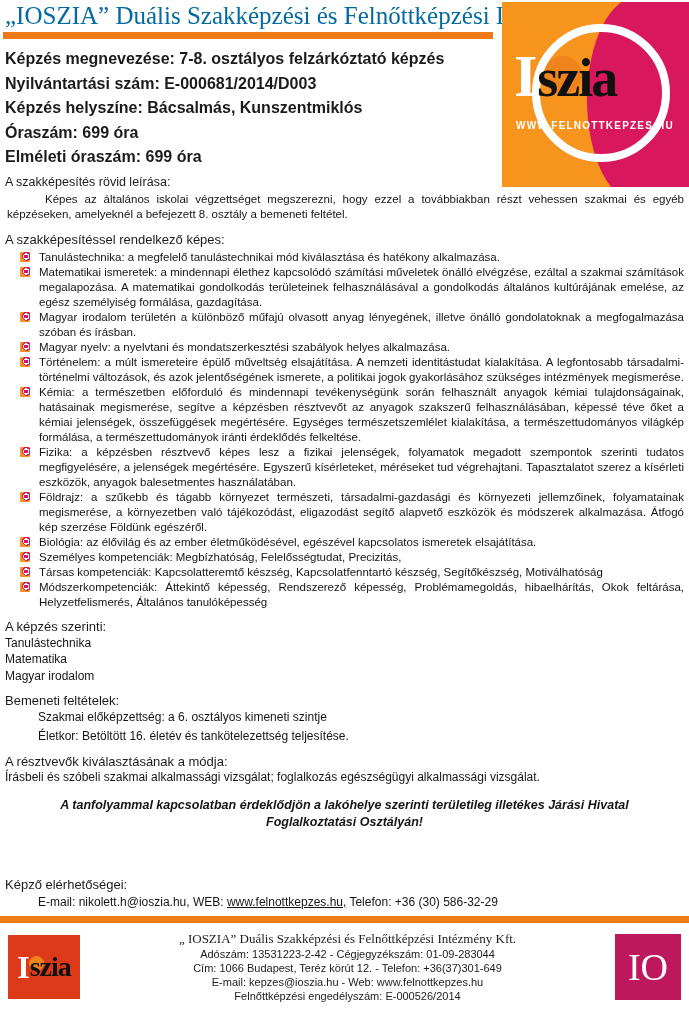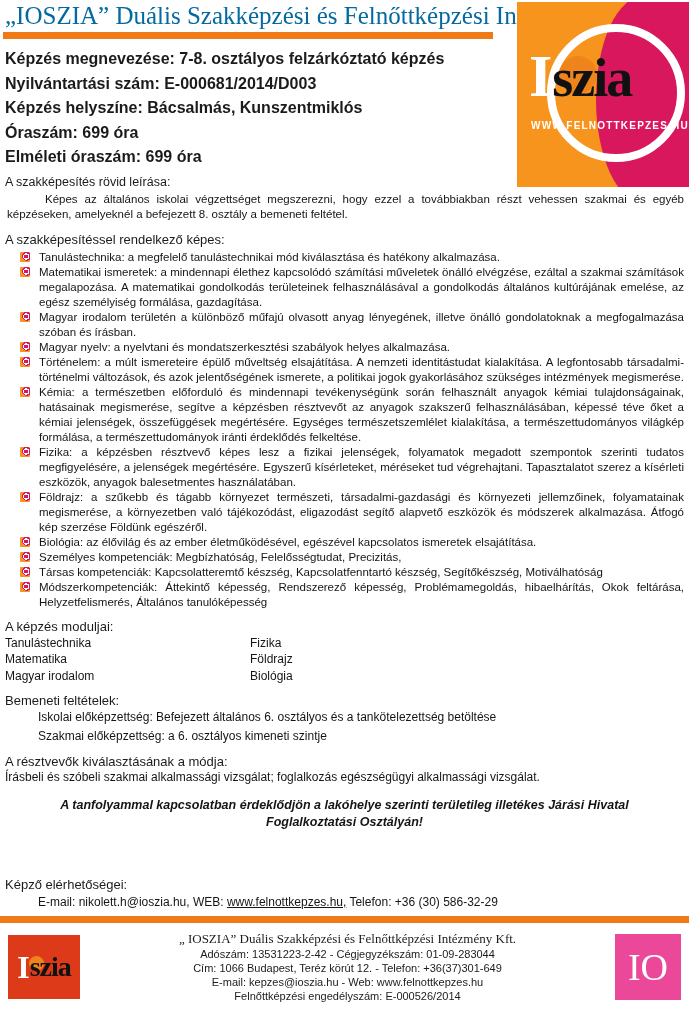--- a/index.html
+++ b/index.html
@@ -9,21 +9,21 @@
     position:relative;overflow:hidden;
   }
   
   .header-title{
     font-family:"Liberation Serif","DejaVu Serif",serif;
     font-size:25px;line-height:24px;margin:4px 0 0 5px;color:#0369a1;
   }
   .rule-top{height:7px;background:#ee7a18;width:490px;margin:4px 0 0 3px;}
   .info{margin:8px 0 0 5px;width:480px;font-size:16px;font-weight:bold;line-height:24.5px;color:#1b1b1b;}
   
-  .logo{position:absolute;top:2px;right:0;width:172px;height:185px;background:#f6941d;overflow:hidden;}
+  .logo{position:absolute;top:2px;right:0;width:187px;height:185px;background:#f6941d;overflow:hidden;}
   .logo-blob{position:absolute;top:-6px;right:-10px;width:60%;height:112%;background:#d8175d;border-radius:48% 0 0 48% / 52% 0 0 52%;}
   .logo-ring{position:absolute;left:30px;top:22px;width:122px;height:122px;border:8px solid #ffffff;border-radius:50%;}
   .logo-dot{position:absolute;left:42px;top:54px;width:38px;height:38px;background:#f0841c;border-radius:50%;}
   .logo-text{position:absolute;left:12px;top:40px;white-space:nowrap;font-family:"Liberation Serif","DejaVu Serif",serif;}
   .logo-text .li{font-size:60px;color:#ffffff;font-weight:bold;}
   .logo-text .lszia{font-size:54px;color:#111111;font-weight:bold;letter-spacing:-2px;}
   .logo-url{position:absolute;left:14px;top:118px;font-size:10px;font-weight:bold;color:#ffffff;letter-spacing:1.2px;}
   
   .h{font-size:13px;line-height:15px;margin:0 0 0 5px;color:#1b1b1b;}
   .h1{margin-top:5px;font-size:12.5px;}
@@ -57,21 +57,21 @@
     display:flex;align-items:center;justify-content:center;overflow:hidden;
     font-family:"Liberation Serif","DejaVu Serif",serif;white-space:nowrap;
   }
   .footer-logo-left .fdot{position:absolute;left:21px;top:21px;width:15px;height:15px;background:#f0841c;border-radius:50%;}
   .footer-logo-left .fi{font-size:32px;color:#ffffff;font-weight:bold;position:relative;}
   .footer-logo-left .fszia{font-size:28px;color:#111111;font-weight:bold;letter-spacing:-1px;position:relative;}
   .footer-center{text-align:center;flex:1;padding:0 23px;}
   .footer-company{font-family:"Liberation Serif","DejaVu Serif",serif;font-size:13px;line-height:16px;color:#1b1b1b;}
   .footer-line{font-size:11px;line-height:14px;color:#1b1b1b;}
   .footer-logo-right{
-    width:66px;height:66px;background:#ec4899;flex:0 0 auto;
+    width:66px;height:66px;background:#be185d;flex:0 0 auto;
     display:flex;align-items:center;justify-content:center;
     font-family:"Liberation Serif","DejaVu Serif",serif;font-size:38px;color:#ffffff;
   }
 </style>
 </head>
 <body>
 
 <div class="header-title">„IOSZIA” Duális Szakképzési és Felnőttképzési Intézmény</div>
 <div class="rule-top"></div>
 
@@ -141,41 +141,35 @@
     <div class="bullet">
       <span class="bullet-icon"></span>
       <span class="bullet-text">Társas kompetenciák: Kapcsolatteremtő készség, Kapcsolatfenntartó készség, Segítőkészség, Motiválhatóság</span>
     </div>
     <div class="bullet">
       <span class="bullet-icon"></span>
       <span class="bullet-text">Módszerkompetenciák: Áttekintő képesség, Rendszerező képesség, Problémamegoldás, hibaelhárítás, Okok feltárása, Helyzetfelismerés, Általános tanulóképesség</span>
     </div>
   </div>
 
-<div class="h h3">A képzés moduljai:</div>
+<div class="h h3">A képzés szerinti:</div>
 <div class="modules-grid">
   <div>
 
   <div class="module">Tanulástechnika</div>
       <div class="module">Matematika</div>
       <div class="module">Magyar irodalom</div>
     </div>
-  <div>
-
-  <div class="module">Fizika</div>
-      <div class="module">Földrajz</div>
-      <div class="module">Biológia</div>
-    </div>
 </div>
 
 <div class="h h3">Bemeneti feltételek:</div>
 <div class="entry-list">
 
-<div class="entry-line">Iskolai előképzettség: Befejezett általános 6. osztályos és a tankötelezettség betöltése</div>
     <div class="entry-line">Szakmai előképzettség: a 6. osztályos kimeneti szintje</div>
+    <div class="entry-line">Életkor: Betöltött 16. életév és tankötelezettség teljesítése.</div>
   </div>
 
 <div class="h h3">A résztvevők kiválasztásának a módja:</div>
 <div class="sel-body">Írásbeli és szóbeli szakmai alkalmassági vizsgálat; foglalkozás egészségügyi alkalmassági vizsgálat.</div>
 
 <div class="notice">A tanfolyammal kapcsolatban érdeklődjön a lakóhelye szerinti területileg illetékes Járási Hivatal Foglalkoztatási Osztályán!</div>
 
 <div class="h h4">Képző elérhetőségei:</div>
 <div class="contact-line"><span>E-mail: nikolett.h@ioszia.hu, WEB: </span><span class="link">www.felnottkepzes.hu,</span><span> Telefon: +36 (30) 586-32-29</span></div>
 

